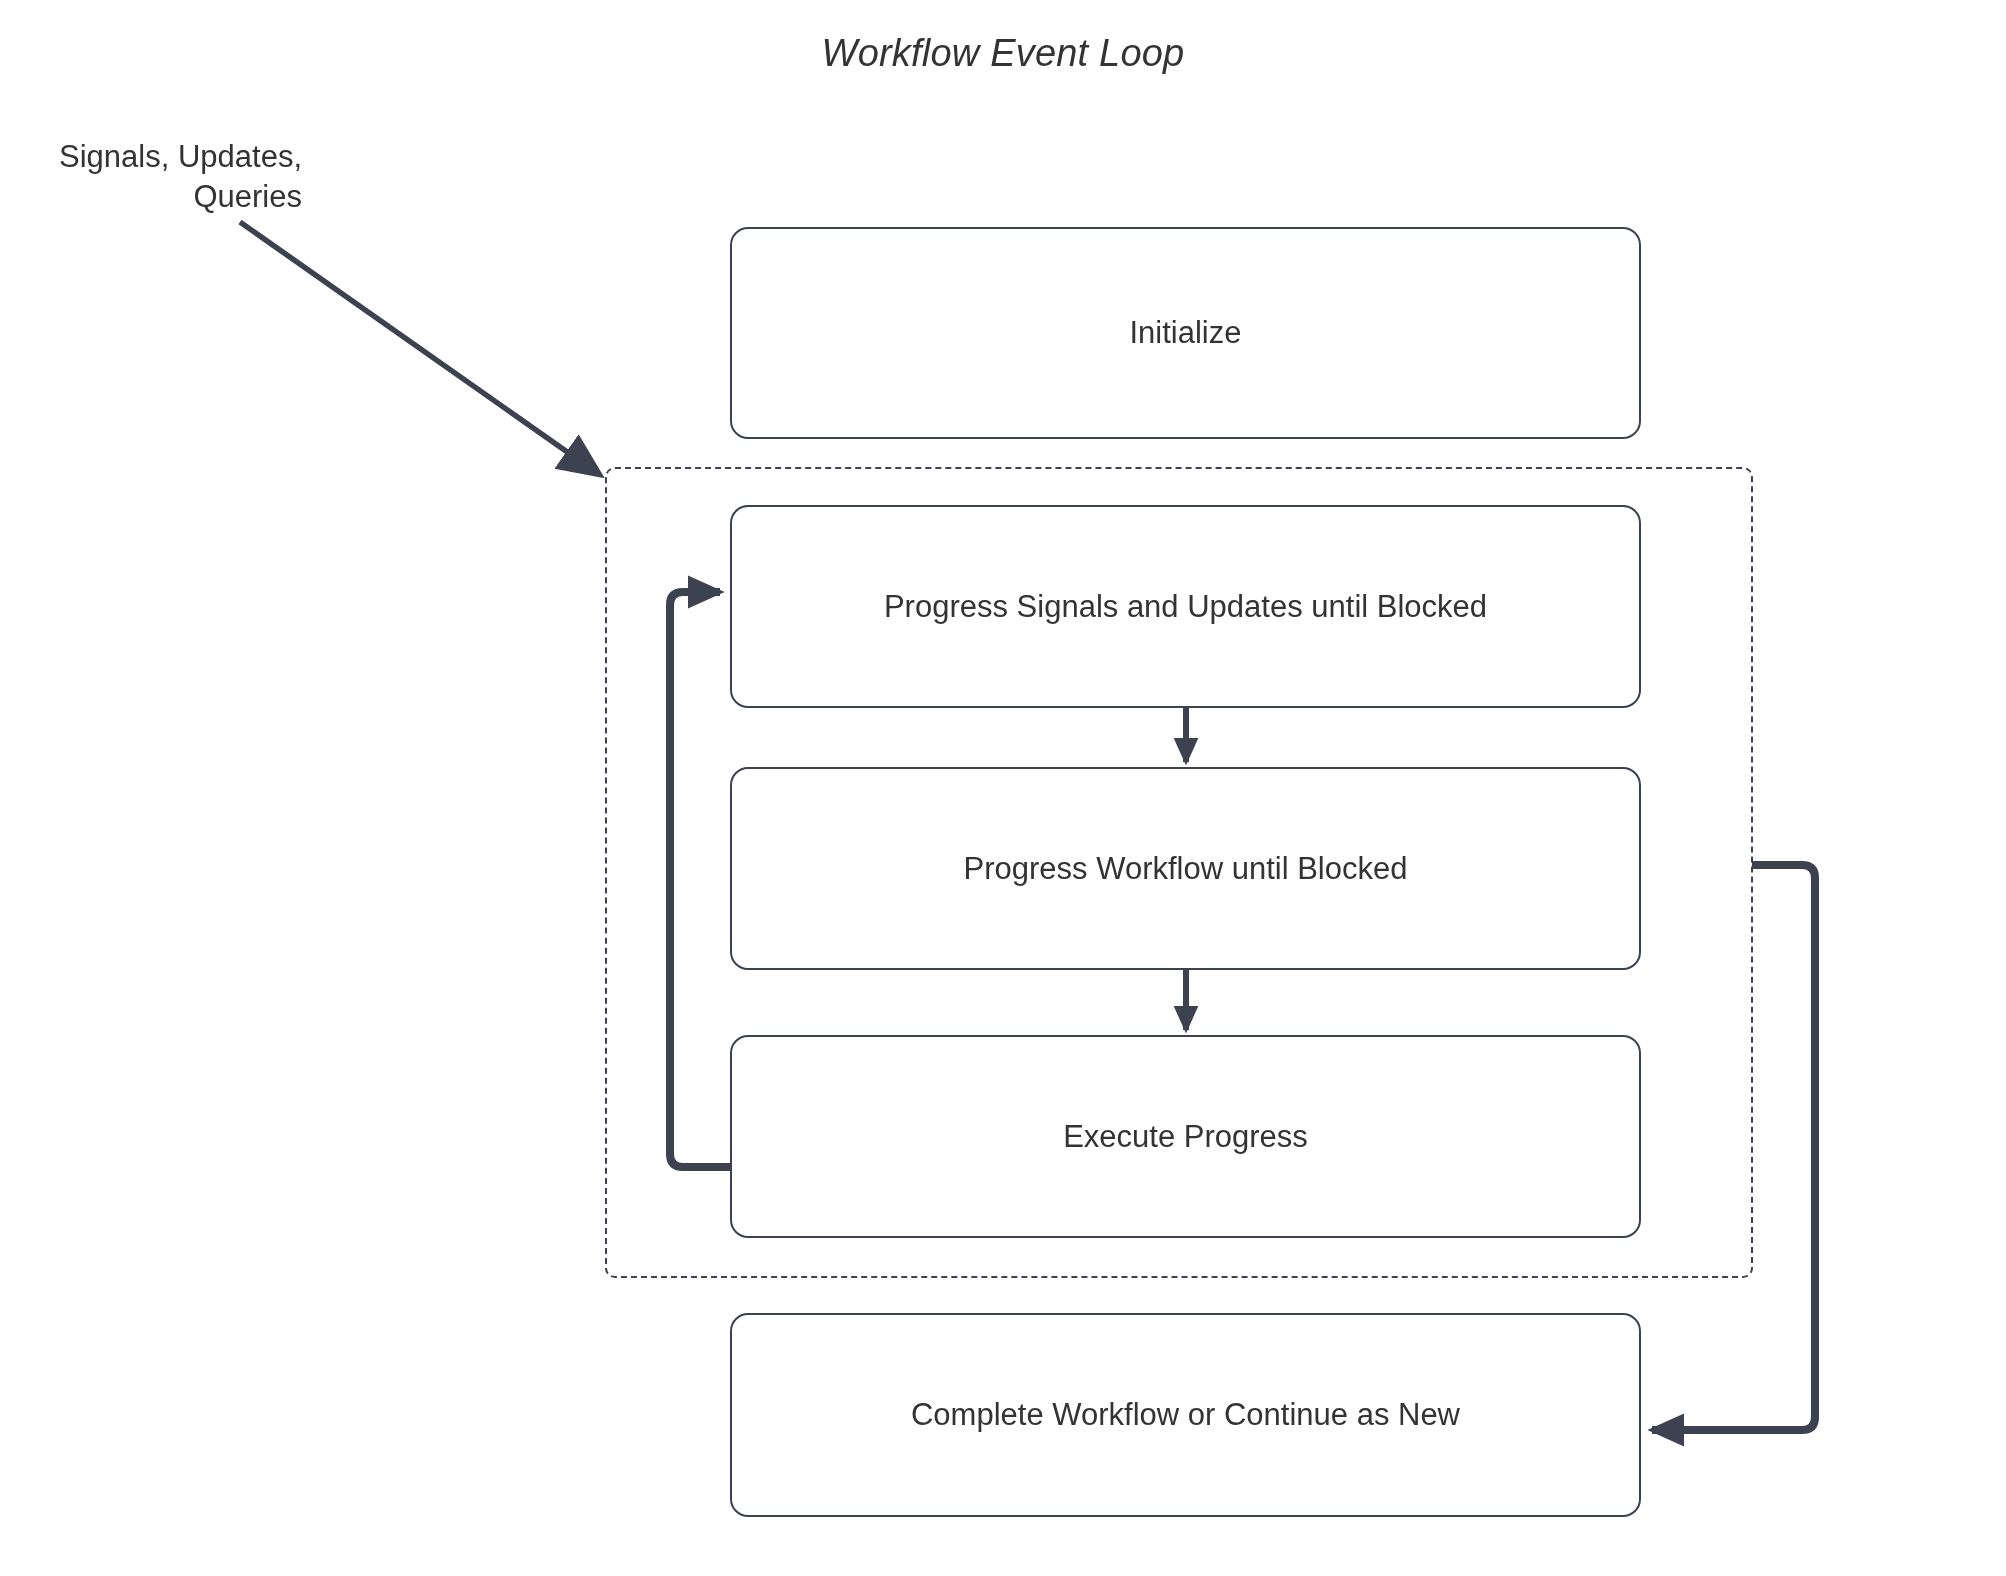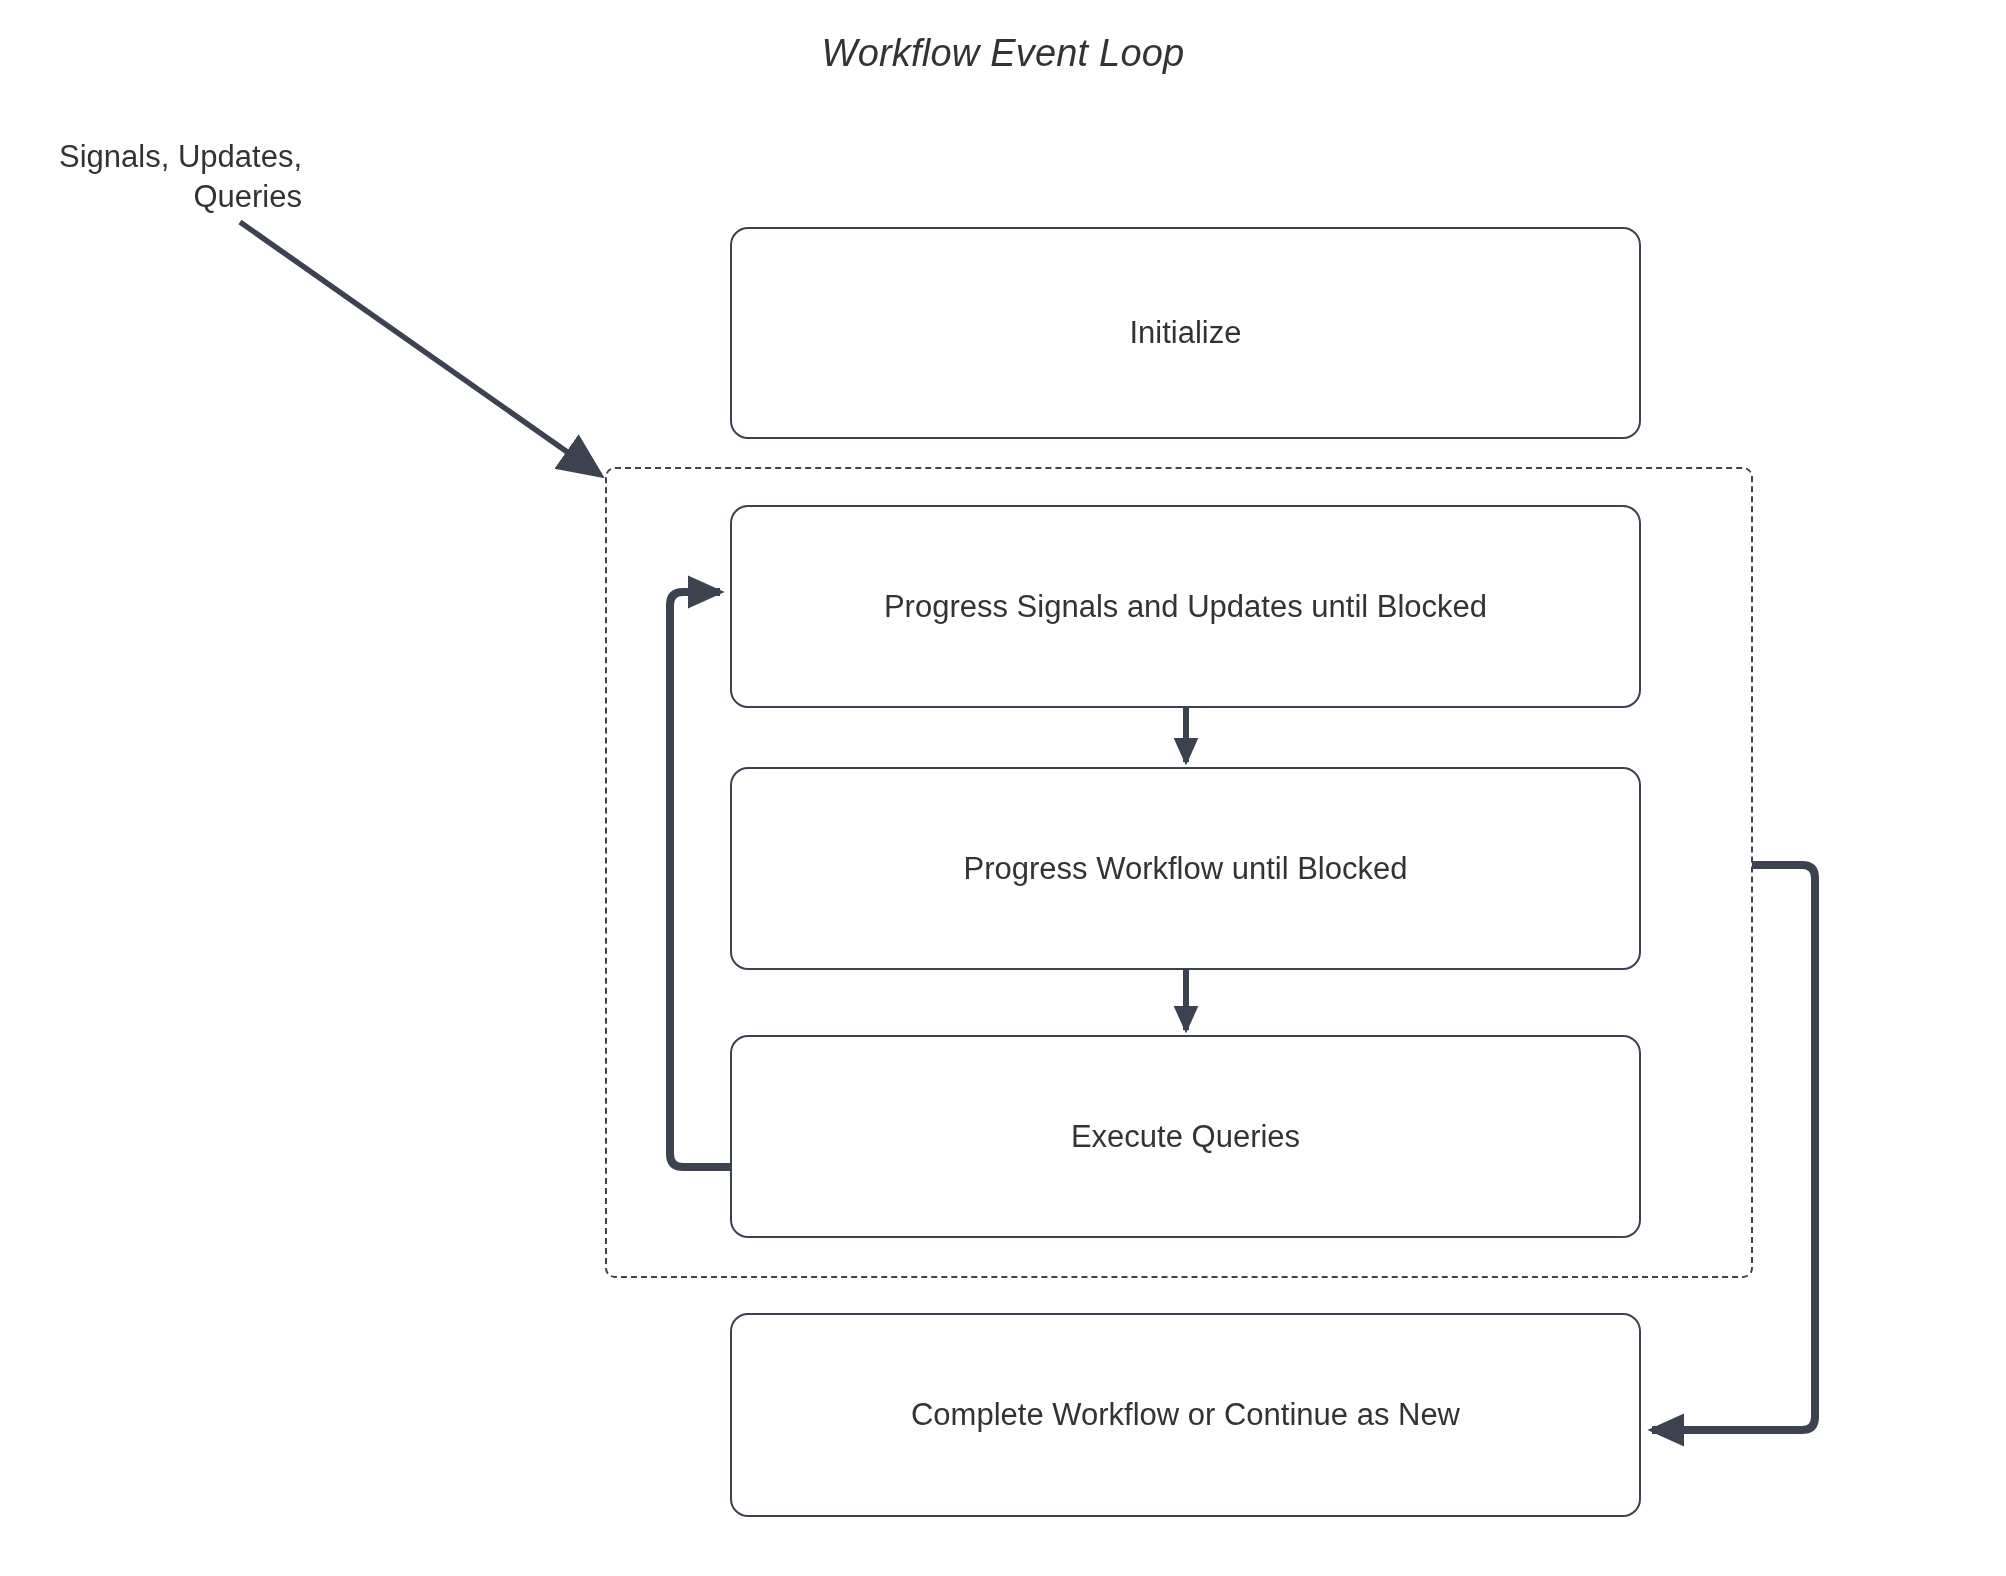--- a/index.html
+++ b/index.html
@@ -125,20 +125,20 @@
 
   <div class="node" id="node-progress-wf">
     <span>Progress Workflow until Blocked</span>
   </div>
 
   <div class="node" id="node-progress-su">
     <span>Progress Signals and Updates until Blocked</span>
   </div>
 
   <div class="node" id="node-execute-q">
-    <span>Execute Queries</span>
+    <span>Execute Progress</span>
   </div>
 
   <div class="node" id="node-complete">
     <span>Complete Workflow or Continue as New</span>
   </div>
 
 </div>
 
 </body></html>

